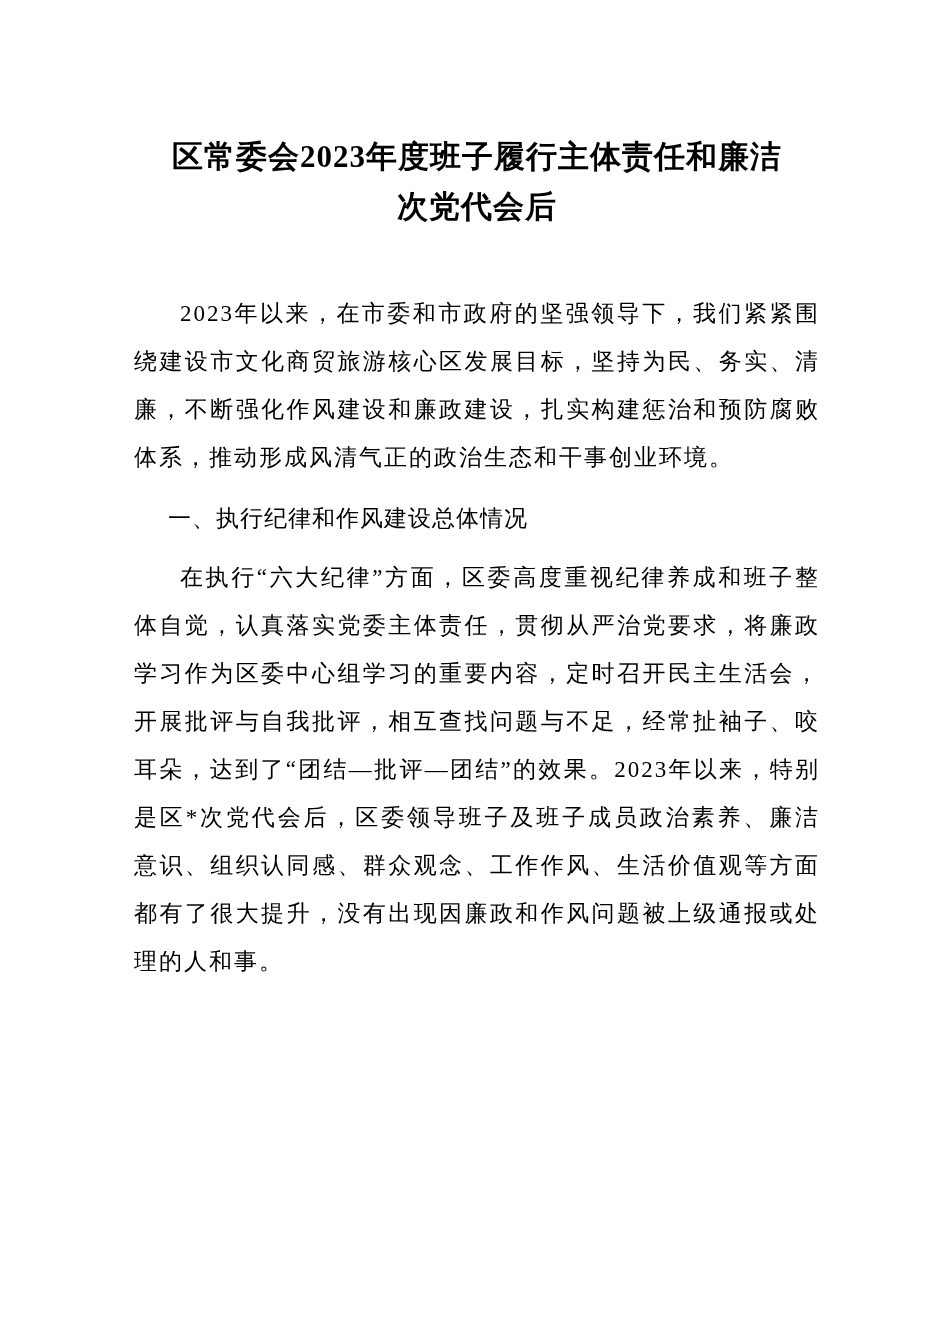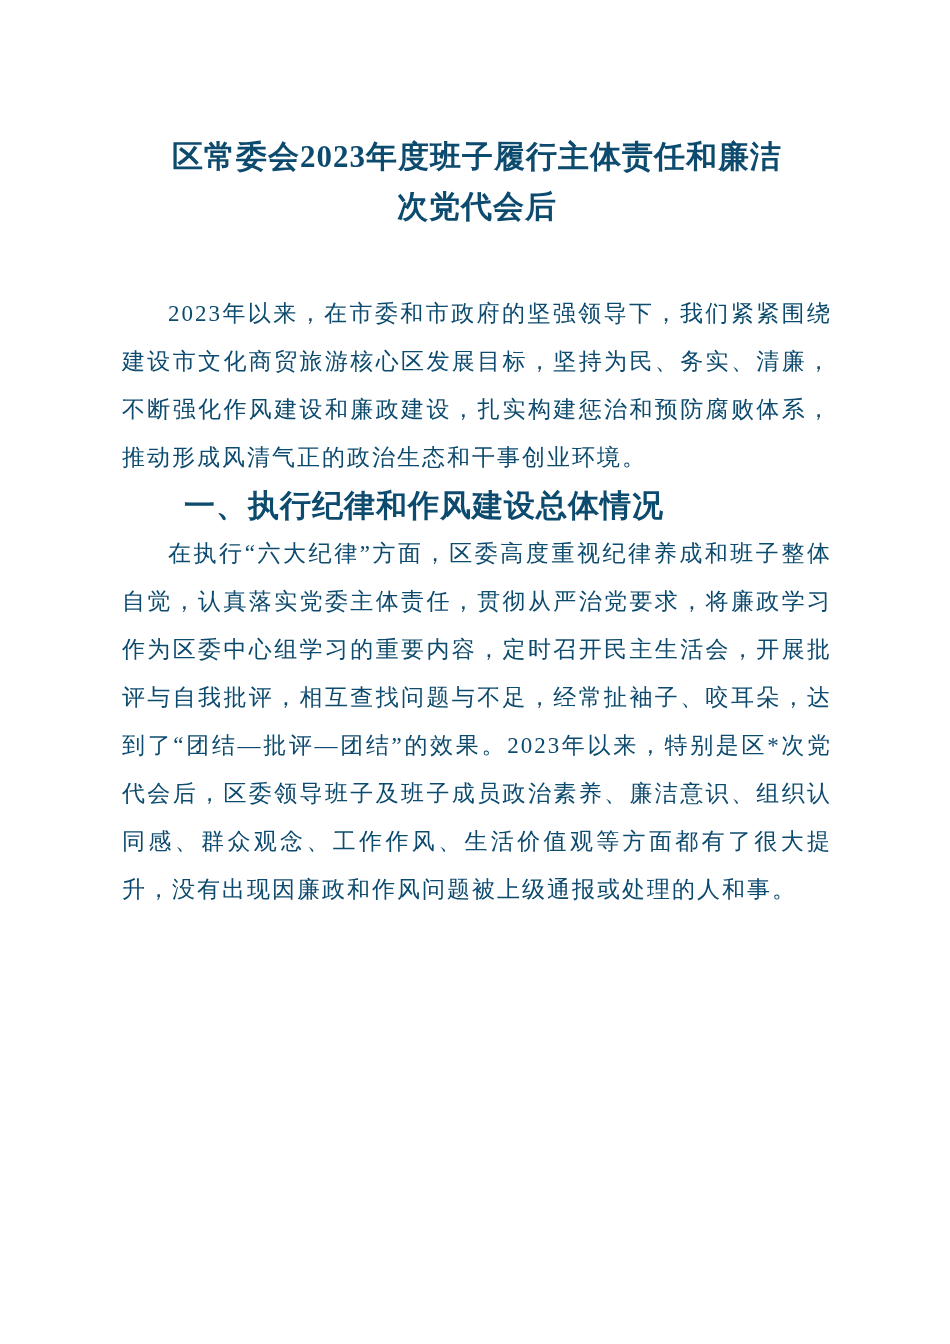--- a/index.html
+++ b/index.html
@@ -7,49 +7,49 @@
     padding: 0;
     background: #ffffff;
   }
   .page {
     position: relative;
     width: 950px;
     min-height: 1344px;
     box-sizing: border-box;
     background: #ffffff;
     padding: 132px 118px 60px 122px;
-    color: #0c4a6e;
+    color: #000000;
     font-family: "Liberation Serif", serif;
   }
   .doc-title {
     margin: 0 0 58px 0;
     text-align: center;
     font-size: 31px;
     font-weight: 700;
     line-height: 50px;
     letter-spacing: 1px;
     font-family: "Liberation Serif", serif;
   }
   .title-line {
     display: block;
   }
   .body-para {
-    margin: 0;
+    margin: 12px;
     font-size: 23px;
     line-height: 48px;
     text-align: justify;
     text-indent: 2em;
     letter-spacing: 2px;
     font-family: "Liberation Serif", serif;
   }
   .section-heading {
     margin: 0;
-    font-size: 31px;
+    font-size: 23px;
     line-height: 48px;
-    font-weight: 700;
+    font-weight: 400;
     text-indent: 2em;
     letter-spacing: 1px;
     font-family: "Liberation Sans", sans-serif;
   }
 </style>
 </head>
 <body>
 
 <div class="page">
 

